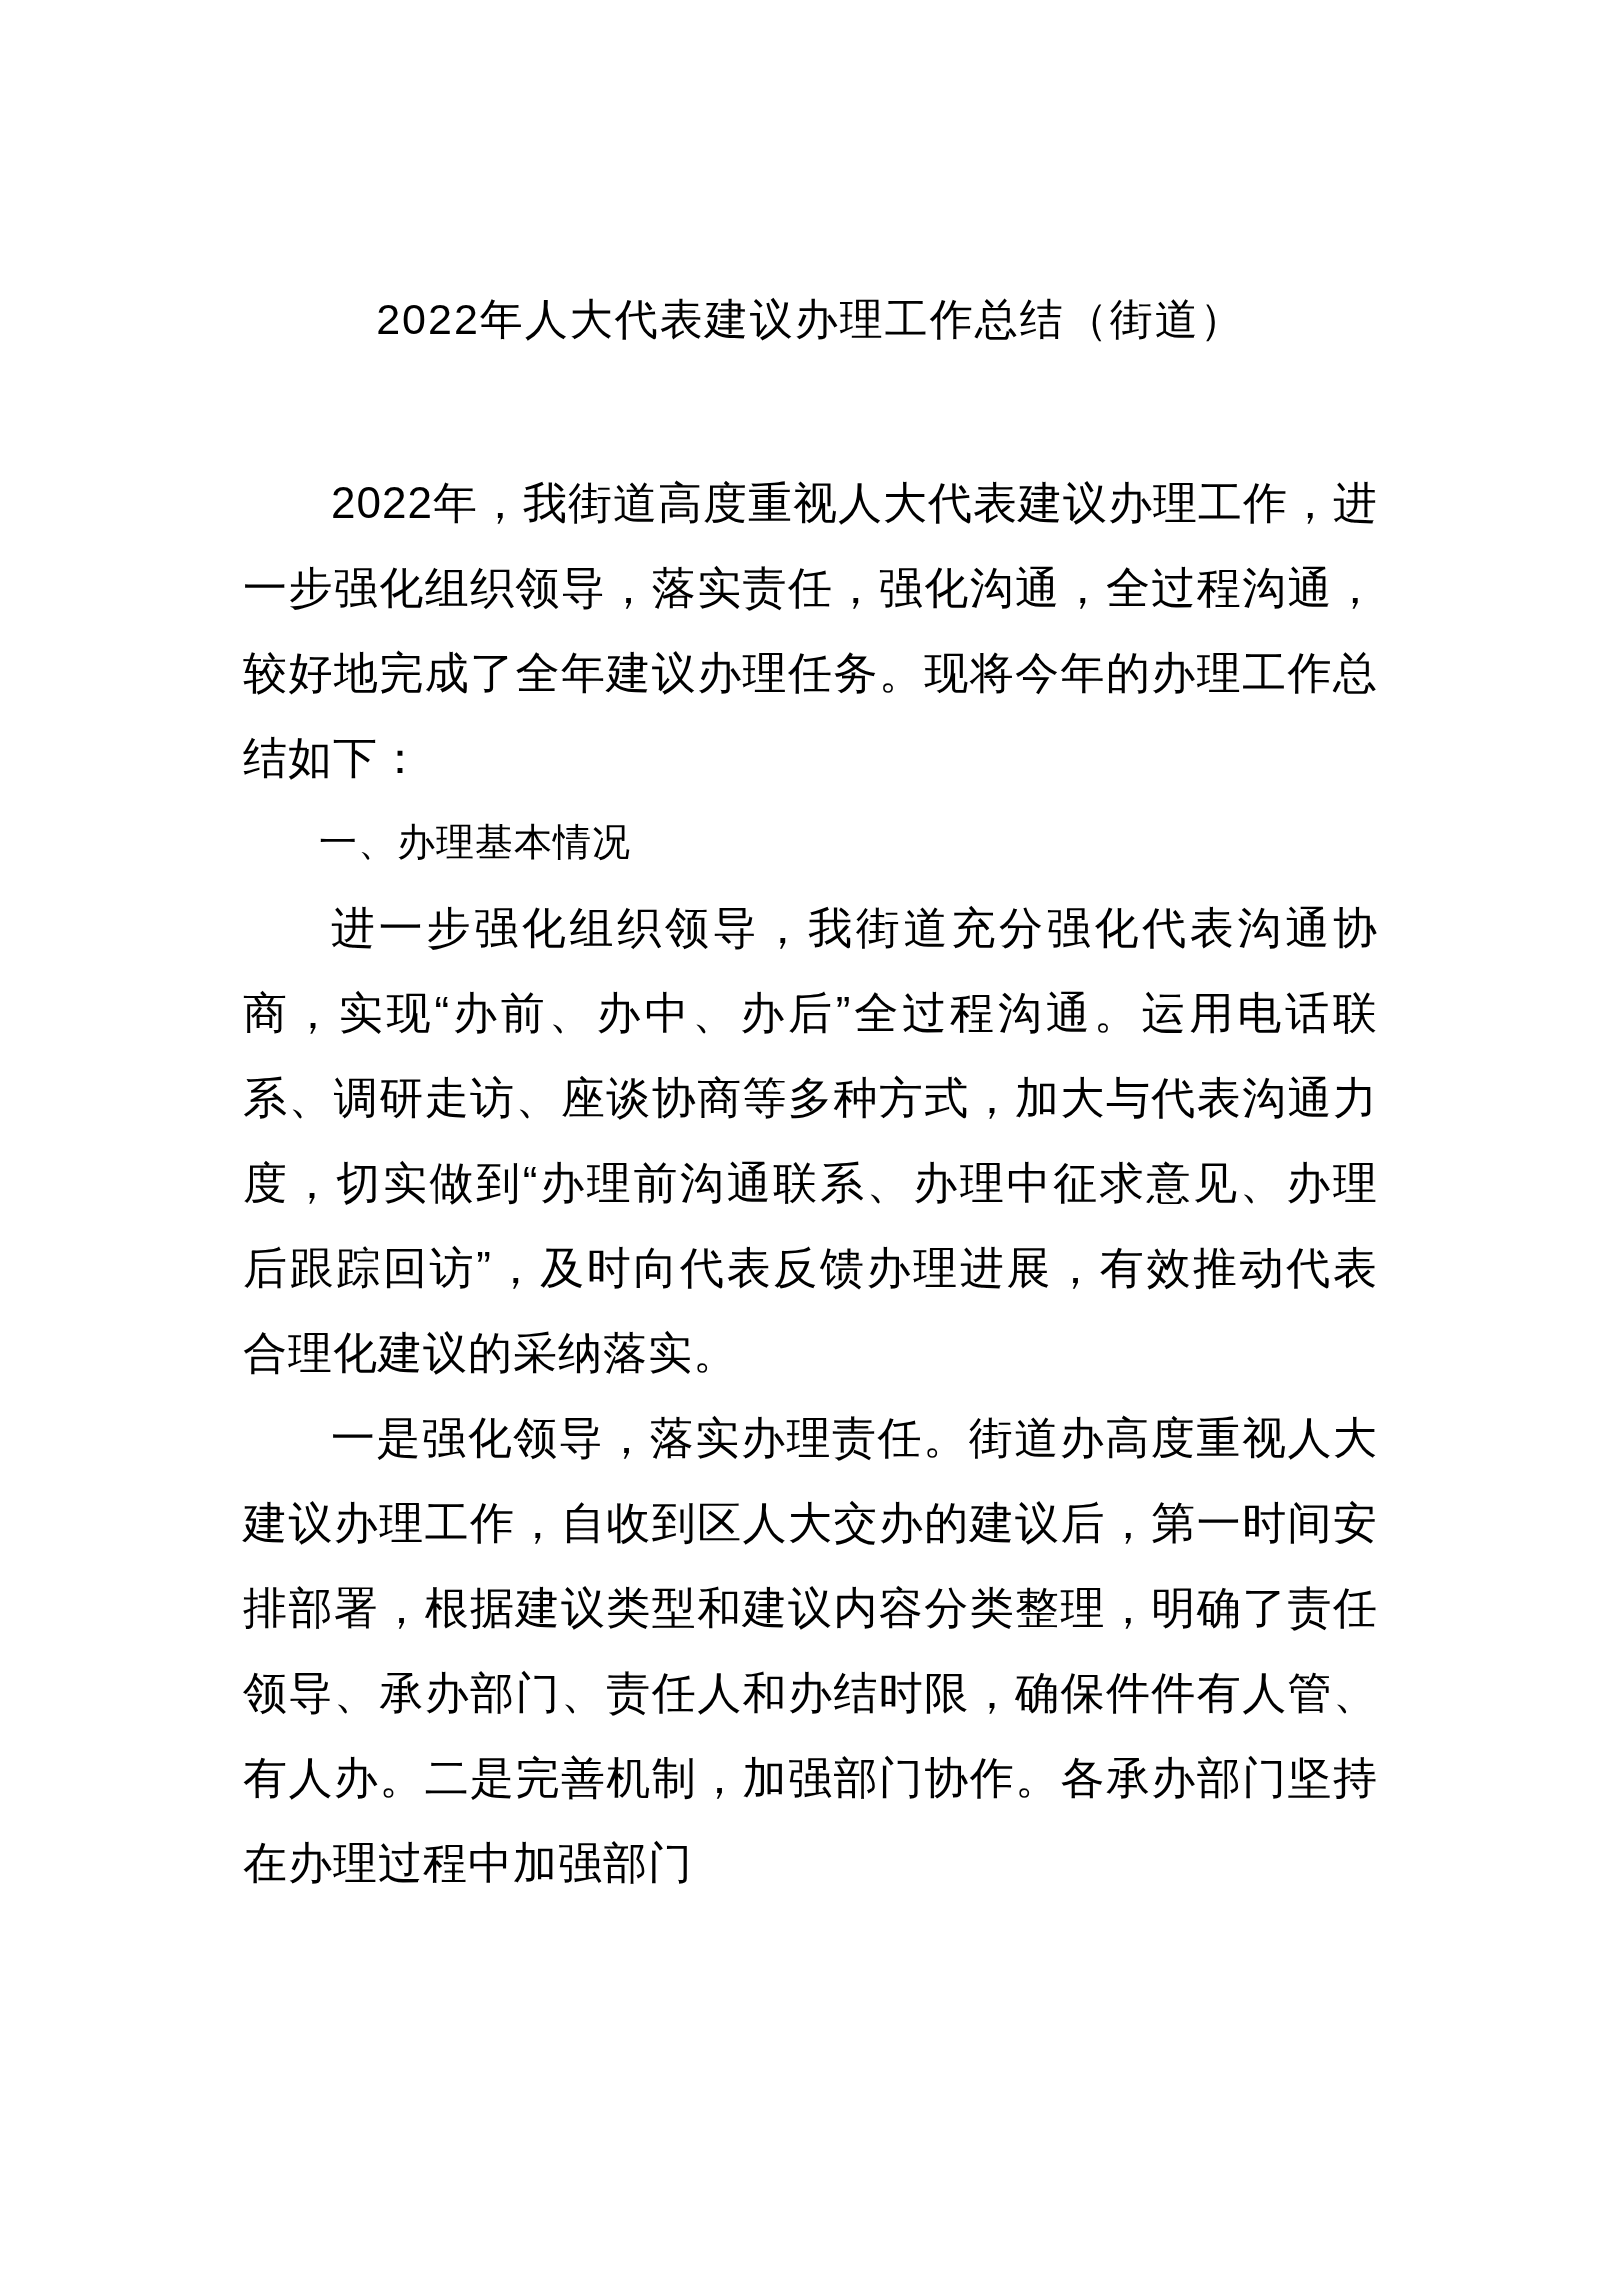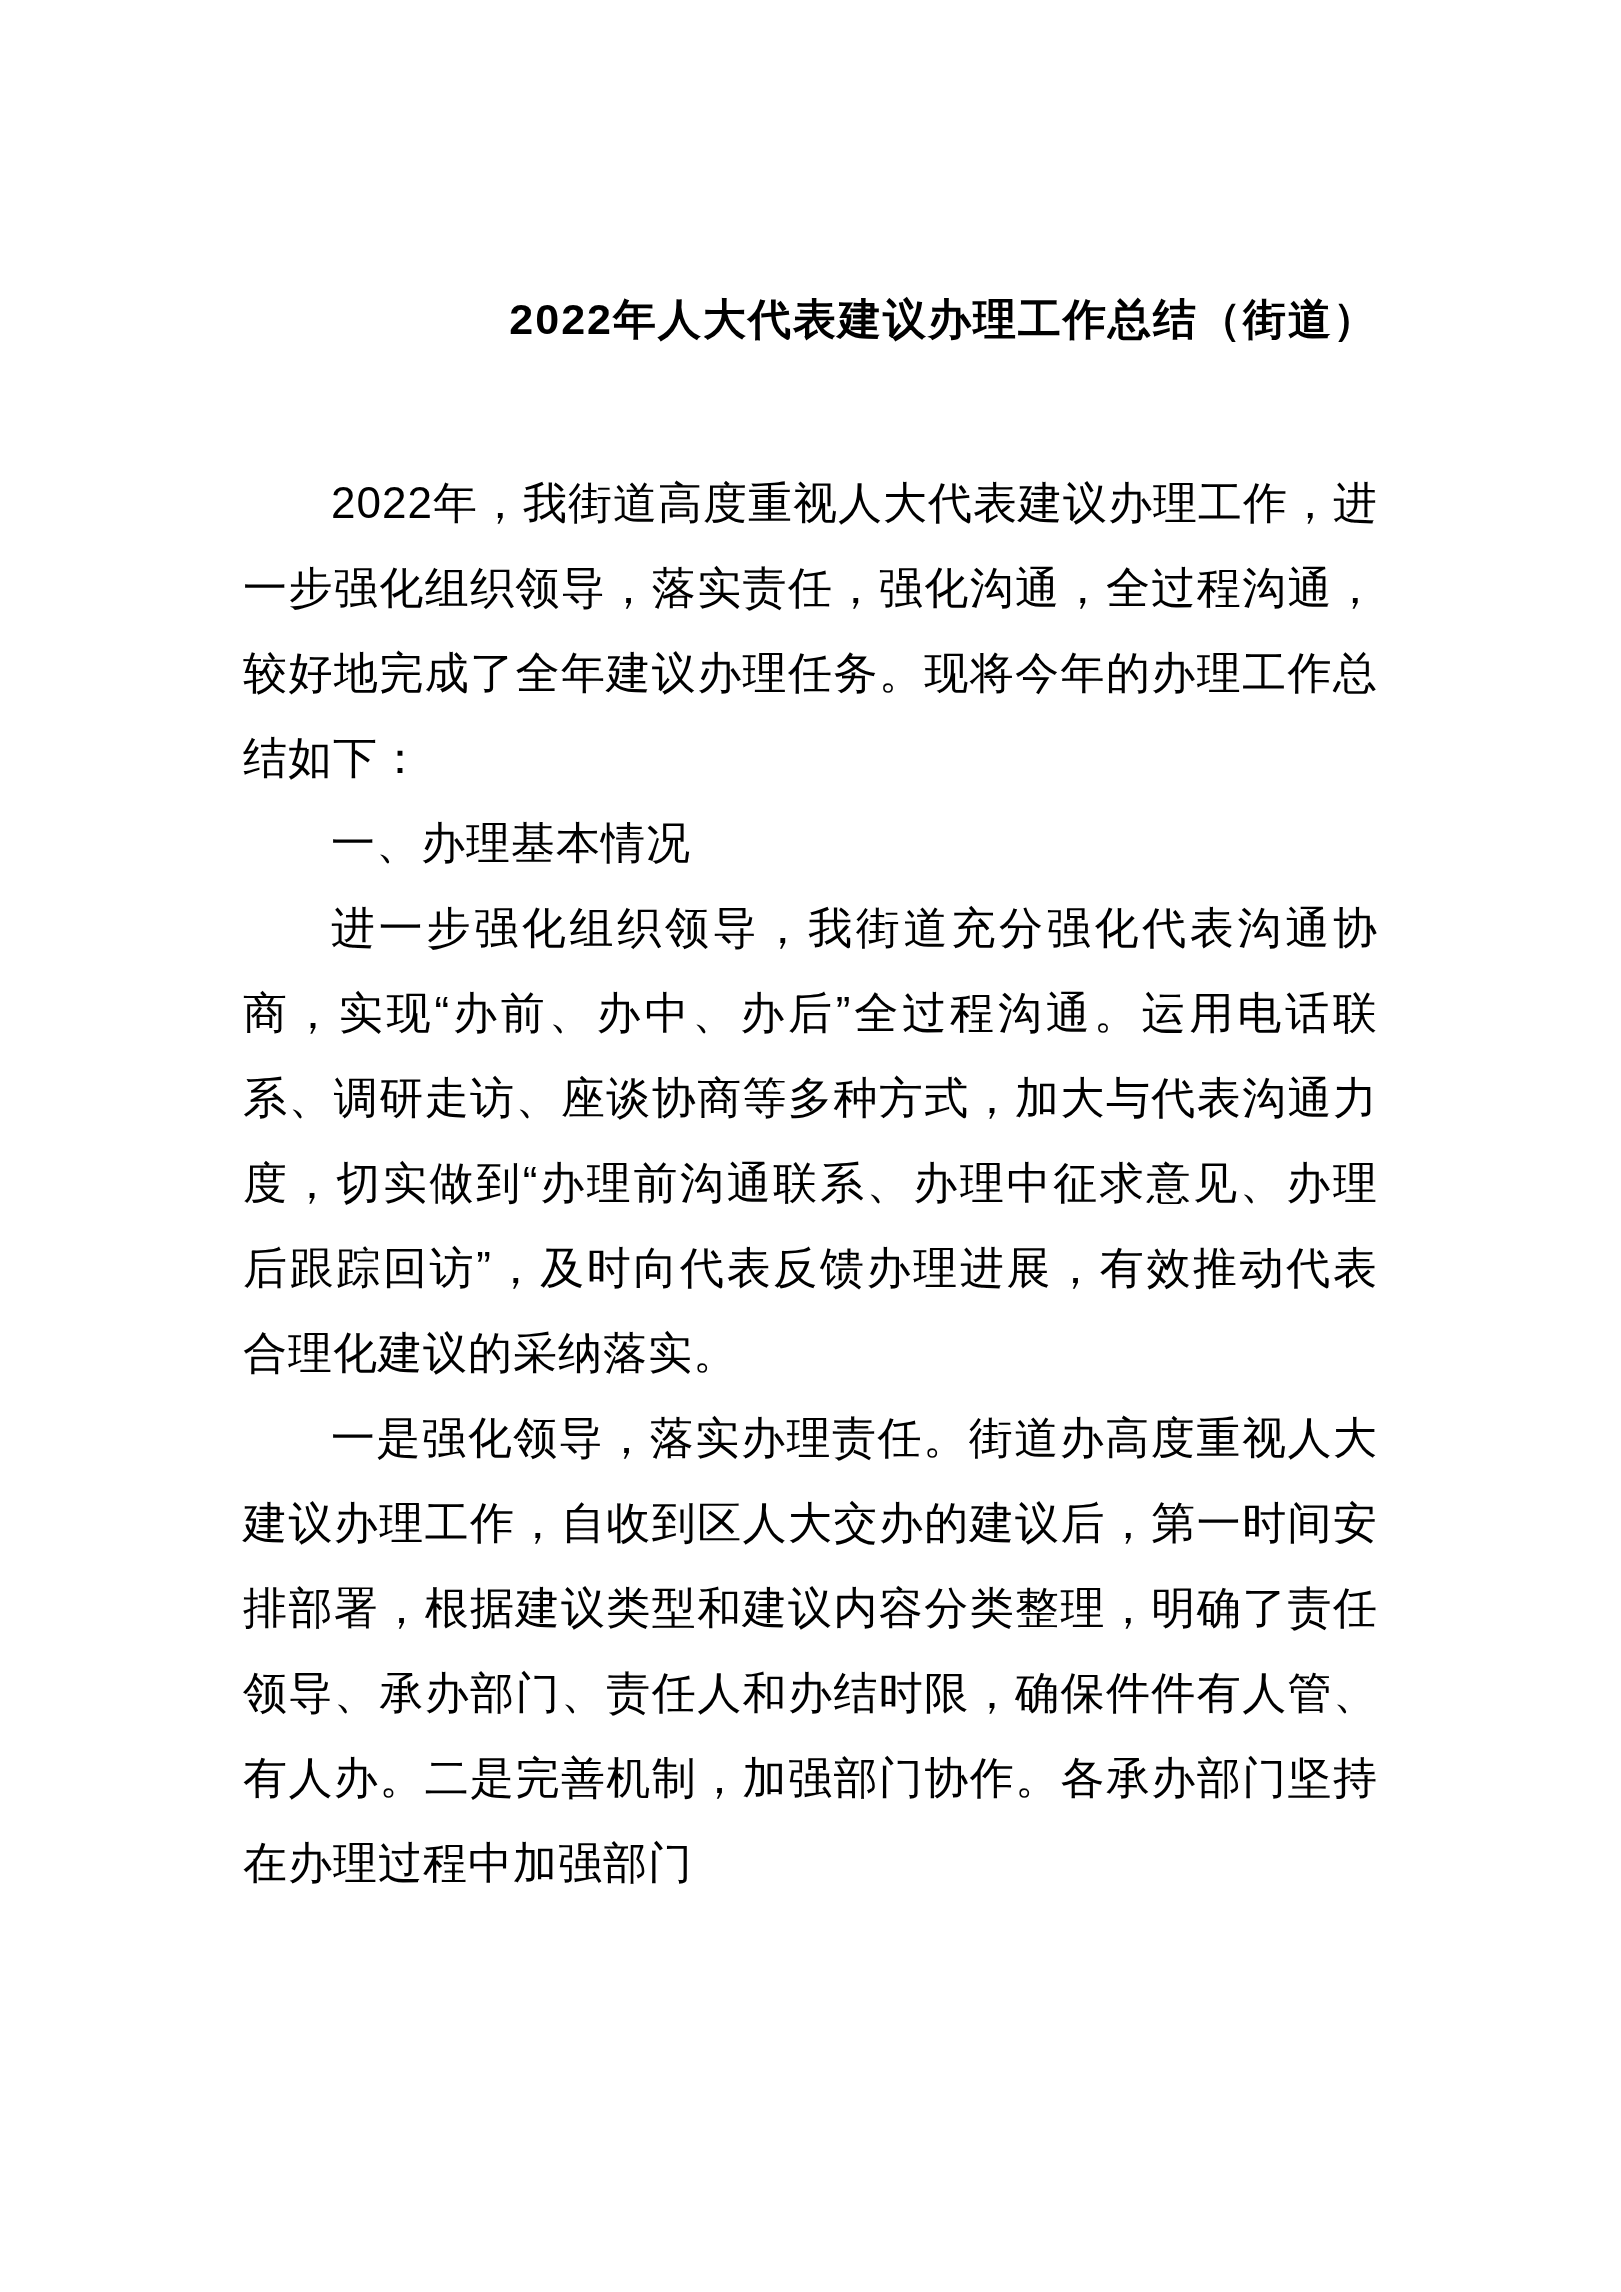--- a/index.html
+++ b/index.html
@@ -12,38 +12,38 @@
     width: 1621px;
     height: 2293px;
     background: #ffffff;
     box-sizing: border-box;
     padding: 289px 243px 0 243px;
     font-family: "Liberation Sans", "DejaVu Sans", sans-serif;
     color: #000000;
     overflow: hidden;
   }
   .doc-title {
-    text-align: right;
+    text-align: center;
     font-size: 43px;
-    font-weight: bold;
+    font-weight: normal;
     line-height: 61px;
     margin: 0 0 110px 0;
     letter-spacing: 2px;
   }
   .para {
     font-size: 44px;
     line-height: 85px;
     text-align: justify;
     text-indent: 2em;
     margin: 0;
     letter-spacing: 1px;
     word-break: break-all;
   }
   .section-heading {
-    font-size: 44px;
+    font-size: 38px;
     line-height: 85px;
     text-indent: 2em;
     margin: 0;
     letter-spacing: 1px;
   }
 </style>
 </head>
 <body>
 
 <div class="page">

